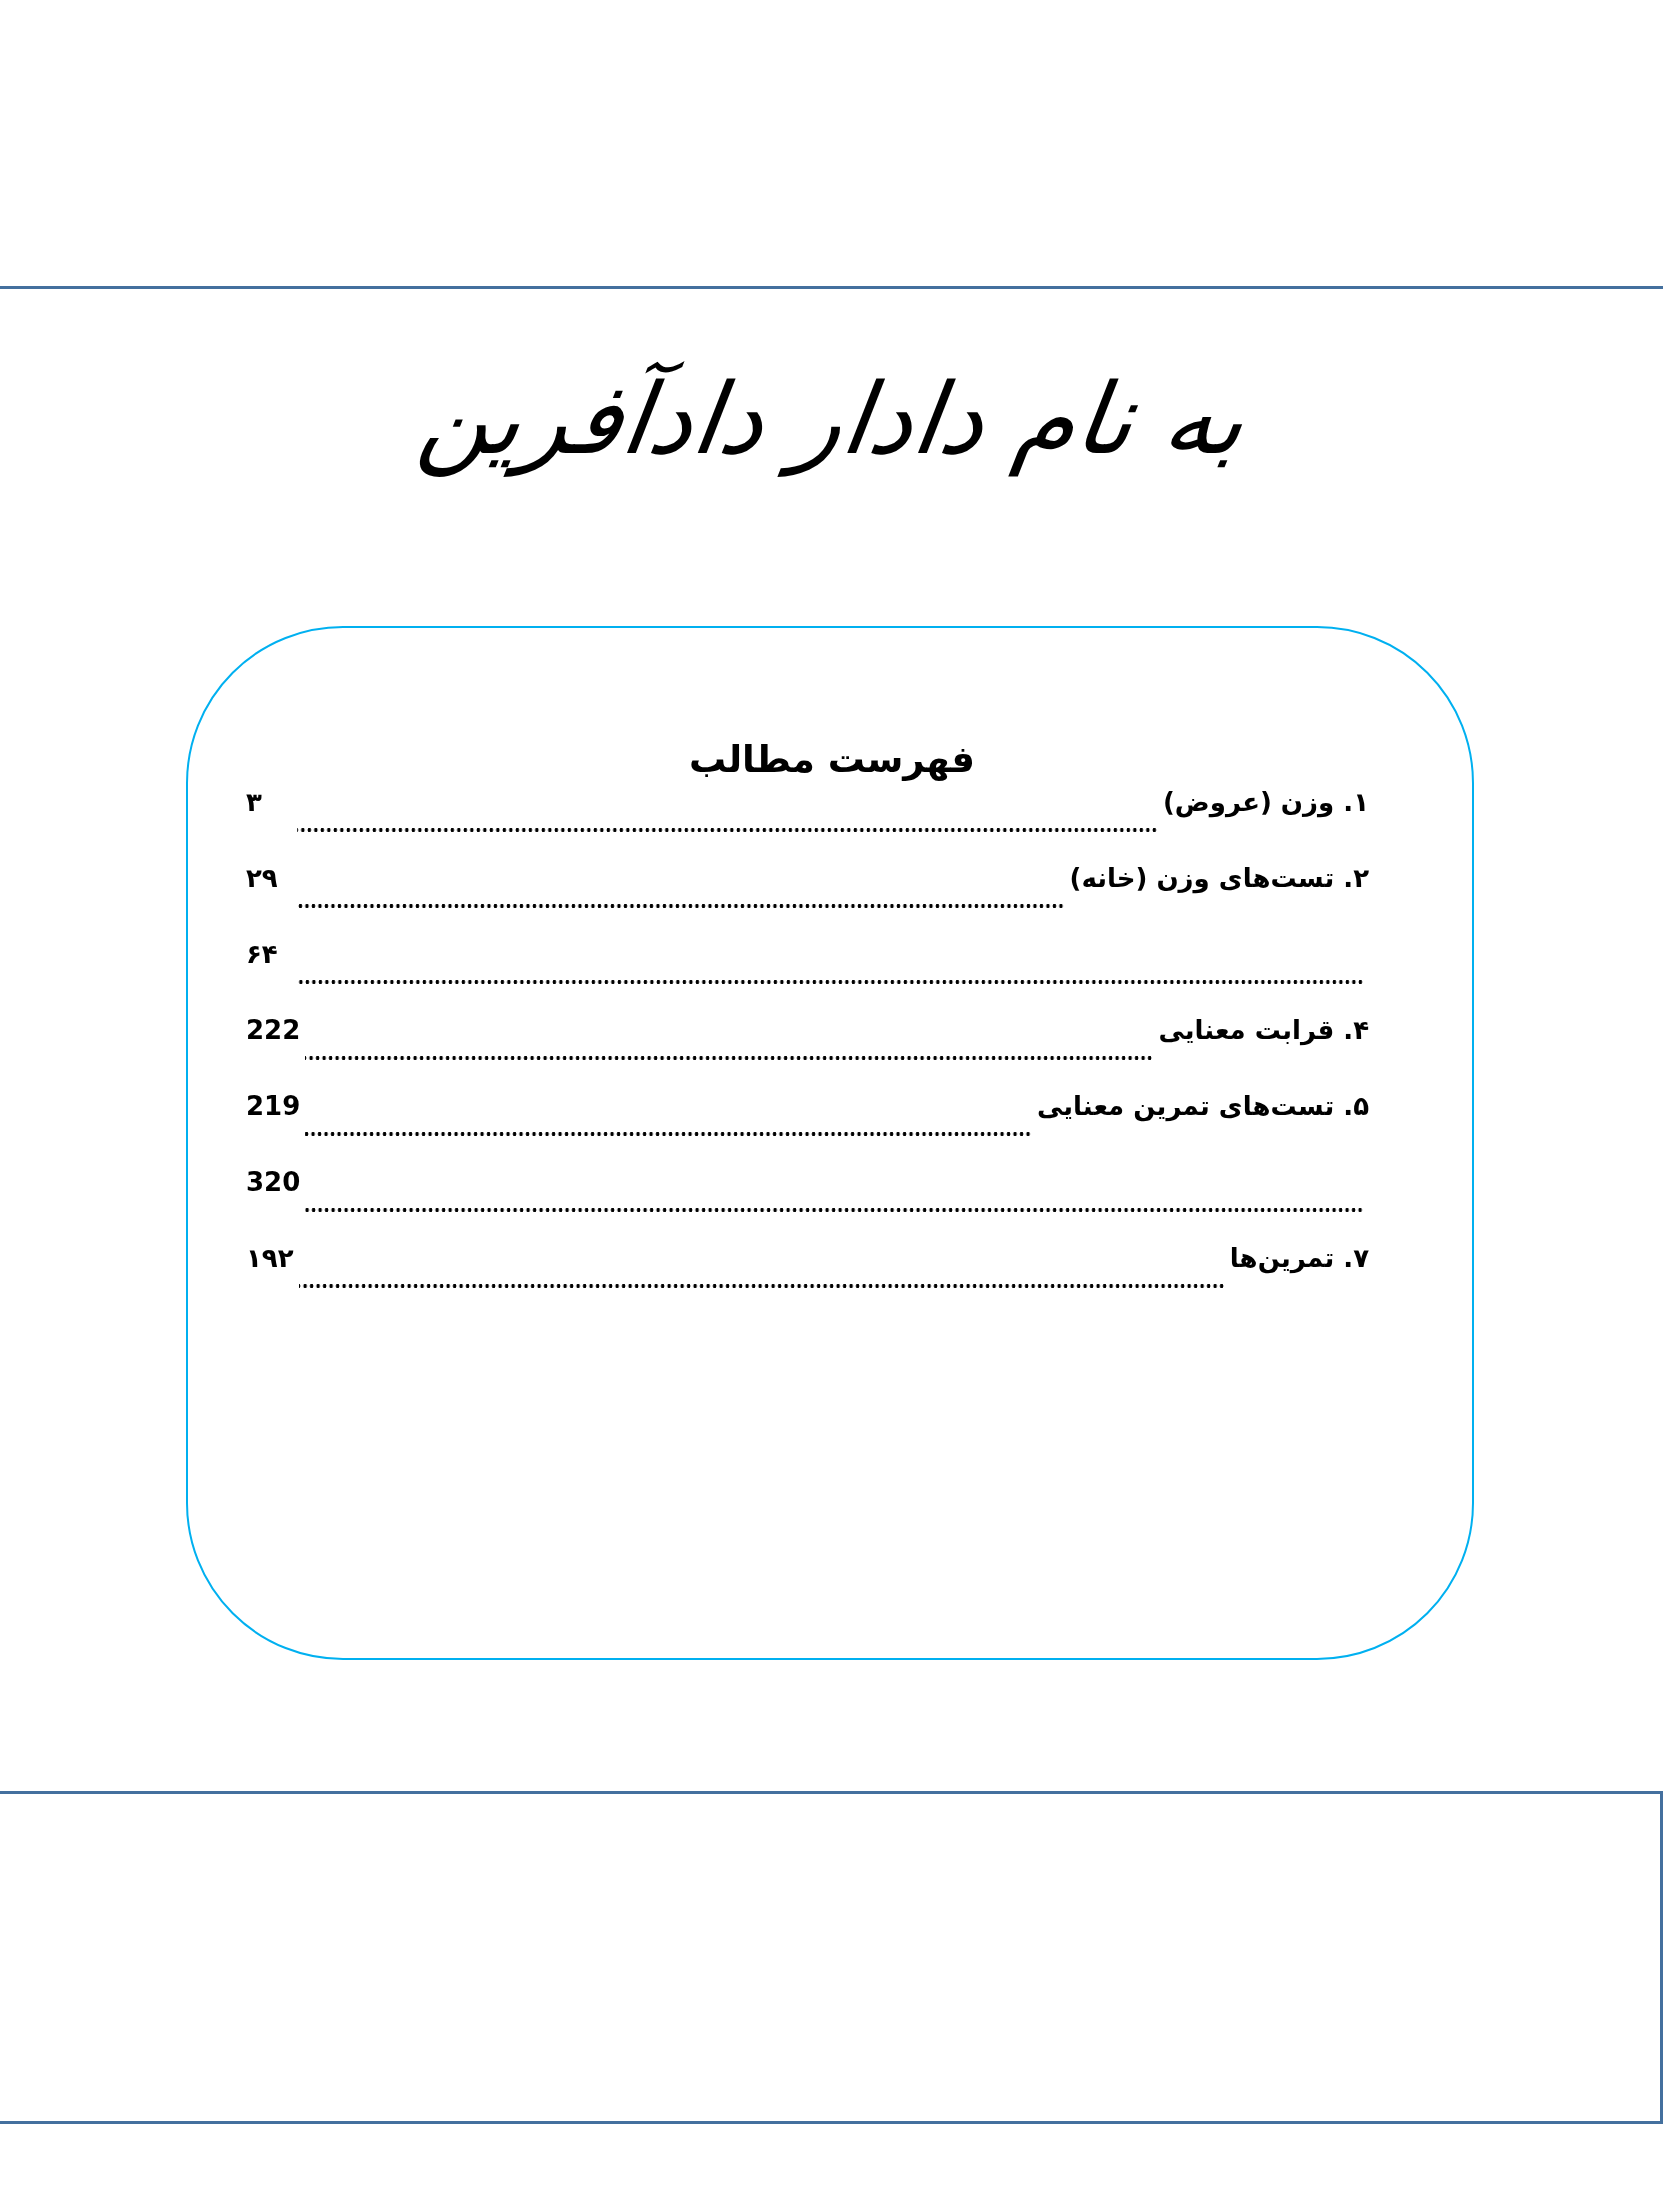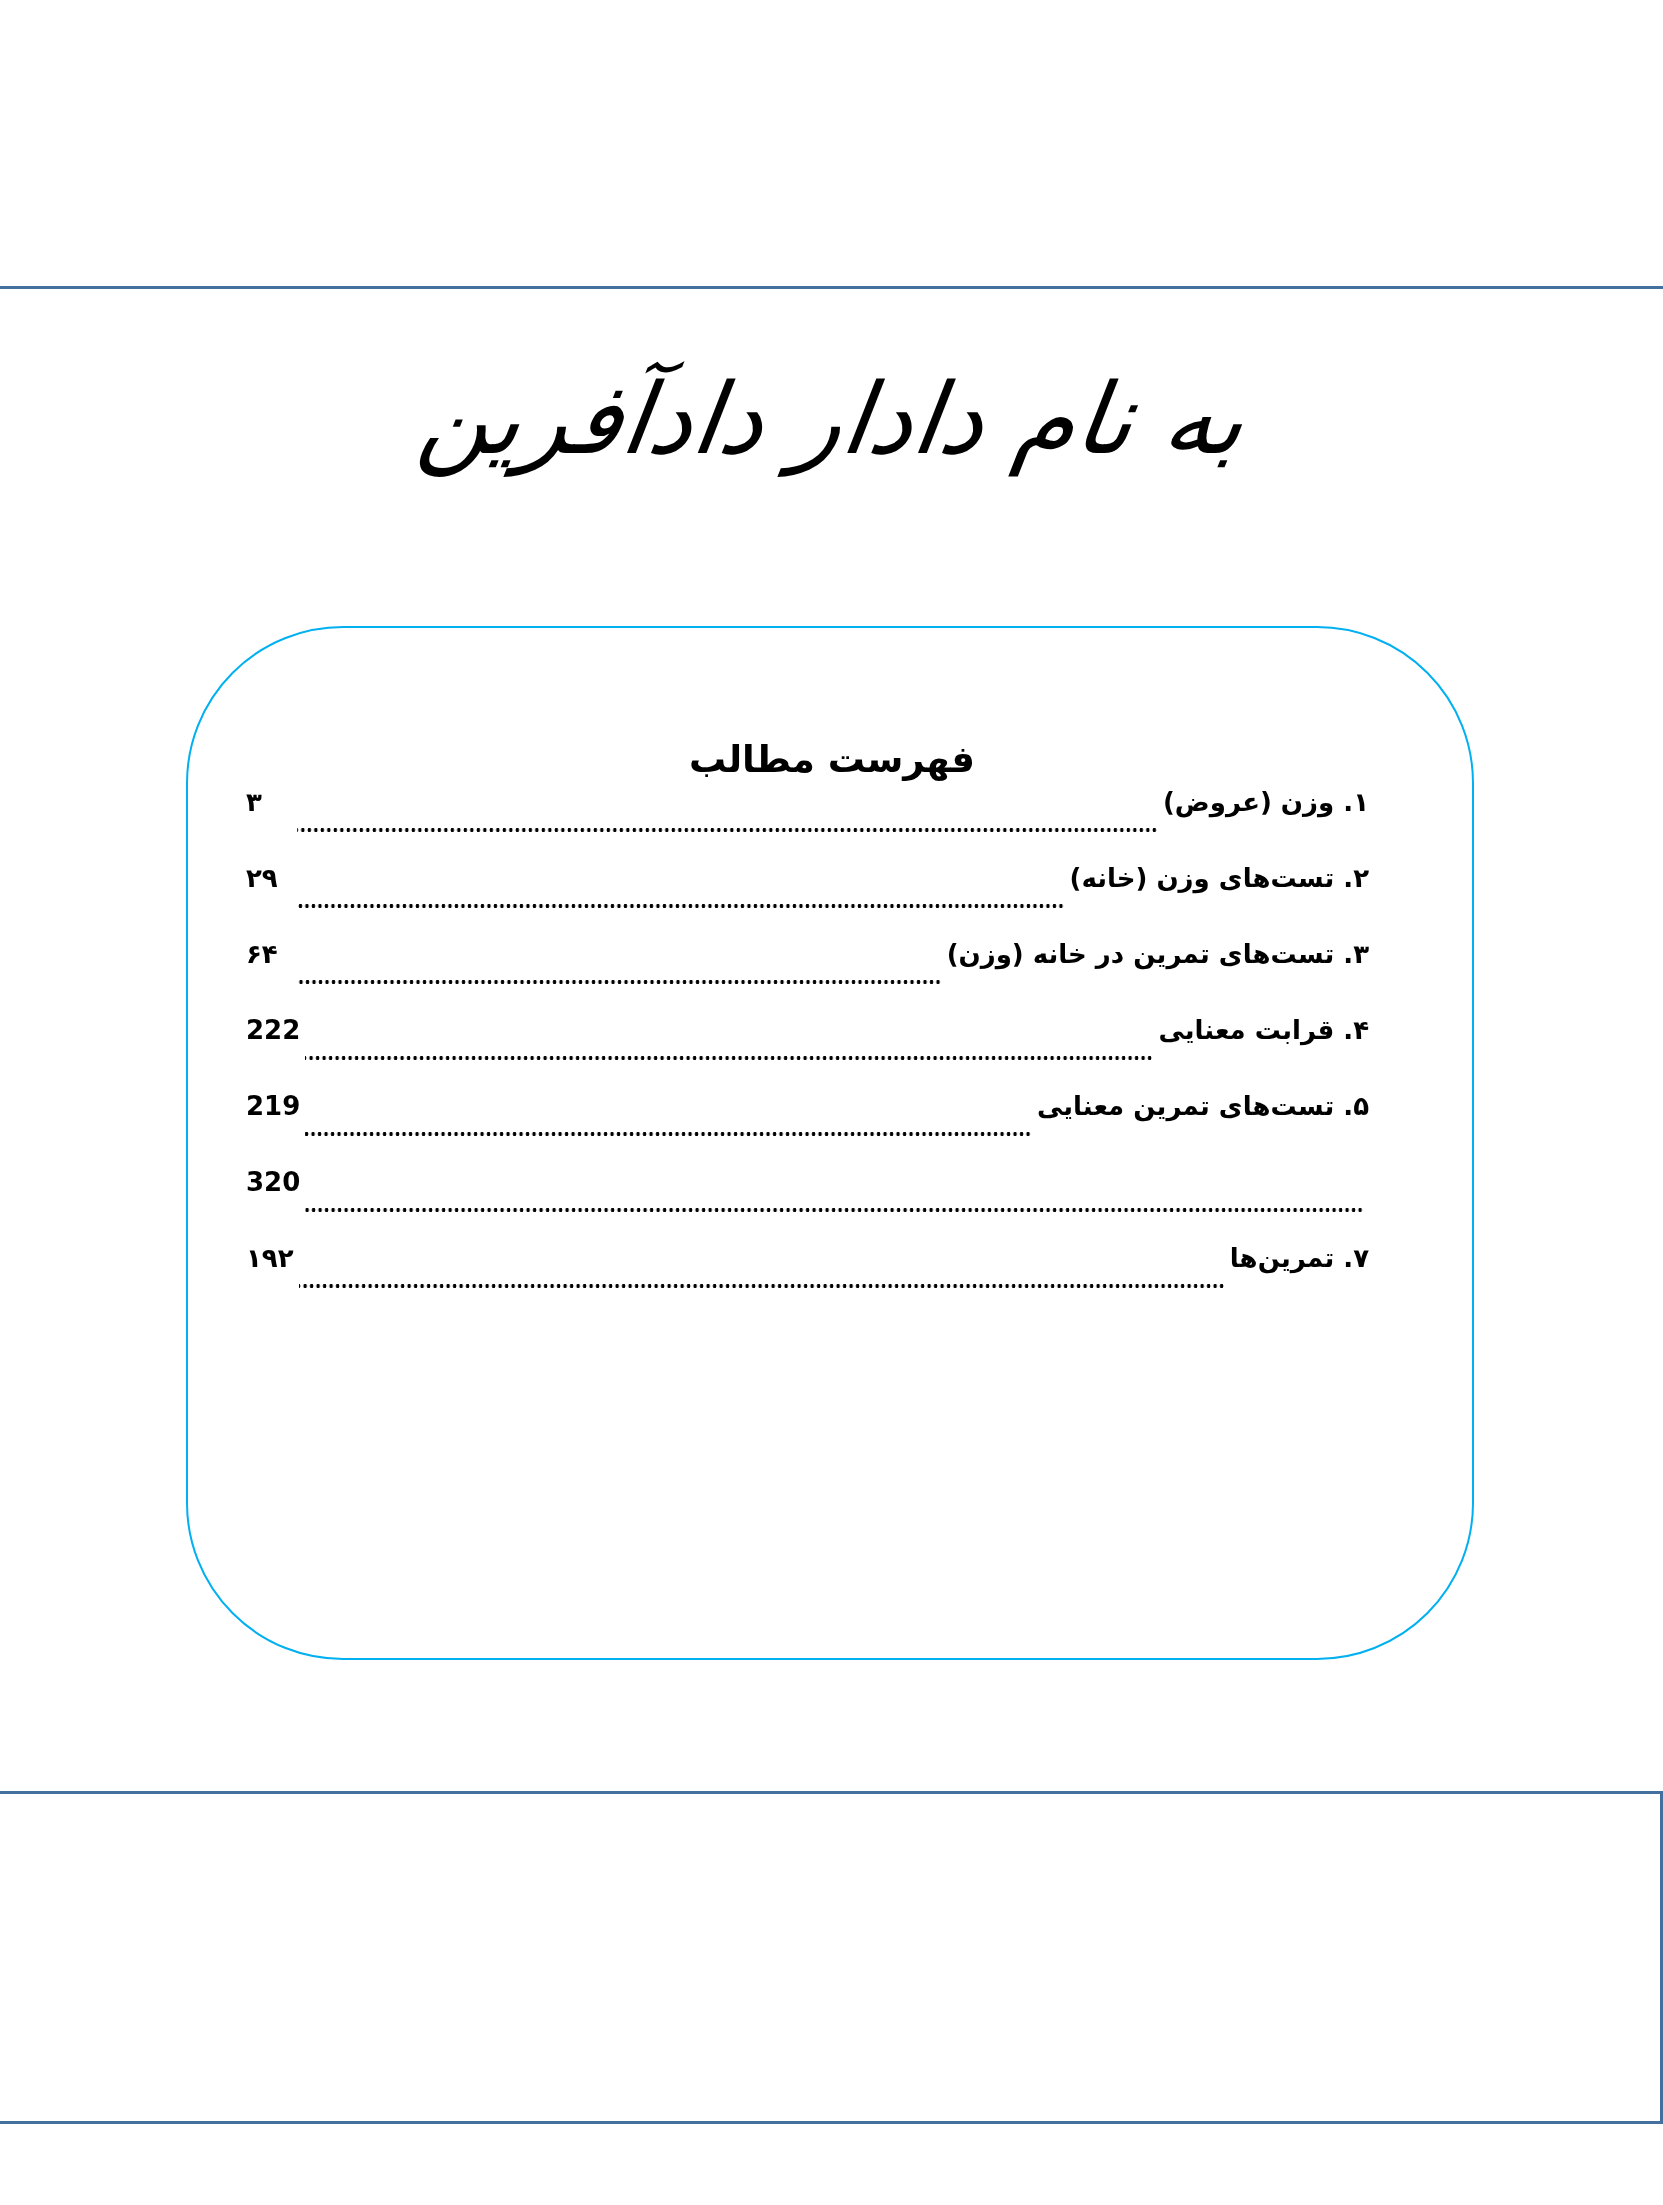--- a/index.html
+++ b/index.html
@@ -119,21 +119,20 @@
     <span class="toc-label"><span>۱.</span> <span>وزن (عروض)</span></span>
     <span class="toc-leader"></span>
     <span class="toc-page">۳</span>
   </li>
   <li class="toc-row">
     <span class="toc-label"><span>۲.</span> <span>تست‌های وزن (خانه)</span></span>
     <span class="toc-leader"></span>
     <span class="toc-page">۲۹</span>
   </li>
   <li class="toc-row">
-    <span class="toc-label"><span>۳.</span> <span>تست‌های تمرین در خانه (وزن)</span></span>
     <span class="toc-leader"></span>
     <span class="toc-page">۶۴</span>
   </li>
   <li class="toc-row">
     <span class="toc-label"><span>۴.</span> <span>قرابت معنایی</span></span>
     <span class="toc-leader"></span>
     <span class="toc-page">222</span>
   </li>
   <li class="toc-row">
     <span class="toc-label"><span>۵.</span> <span>تست‌های تمرین معنایی</span></span>

